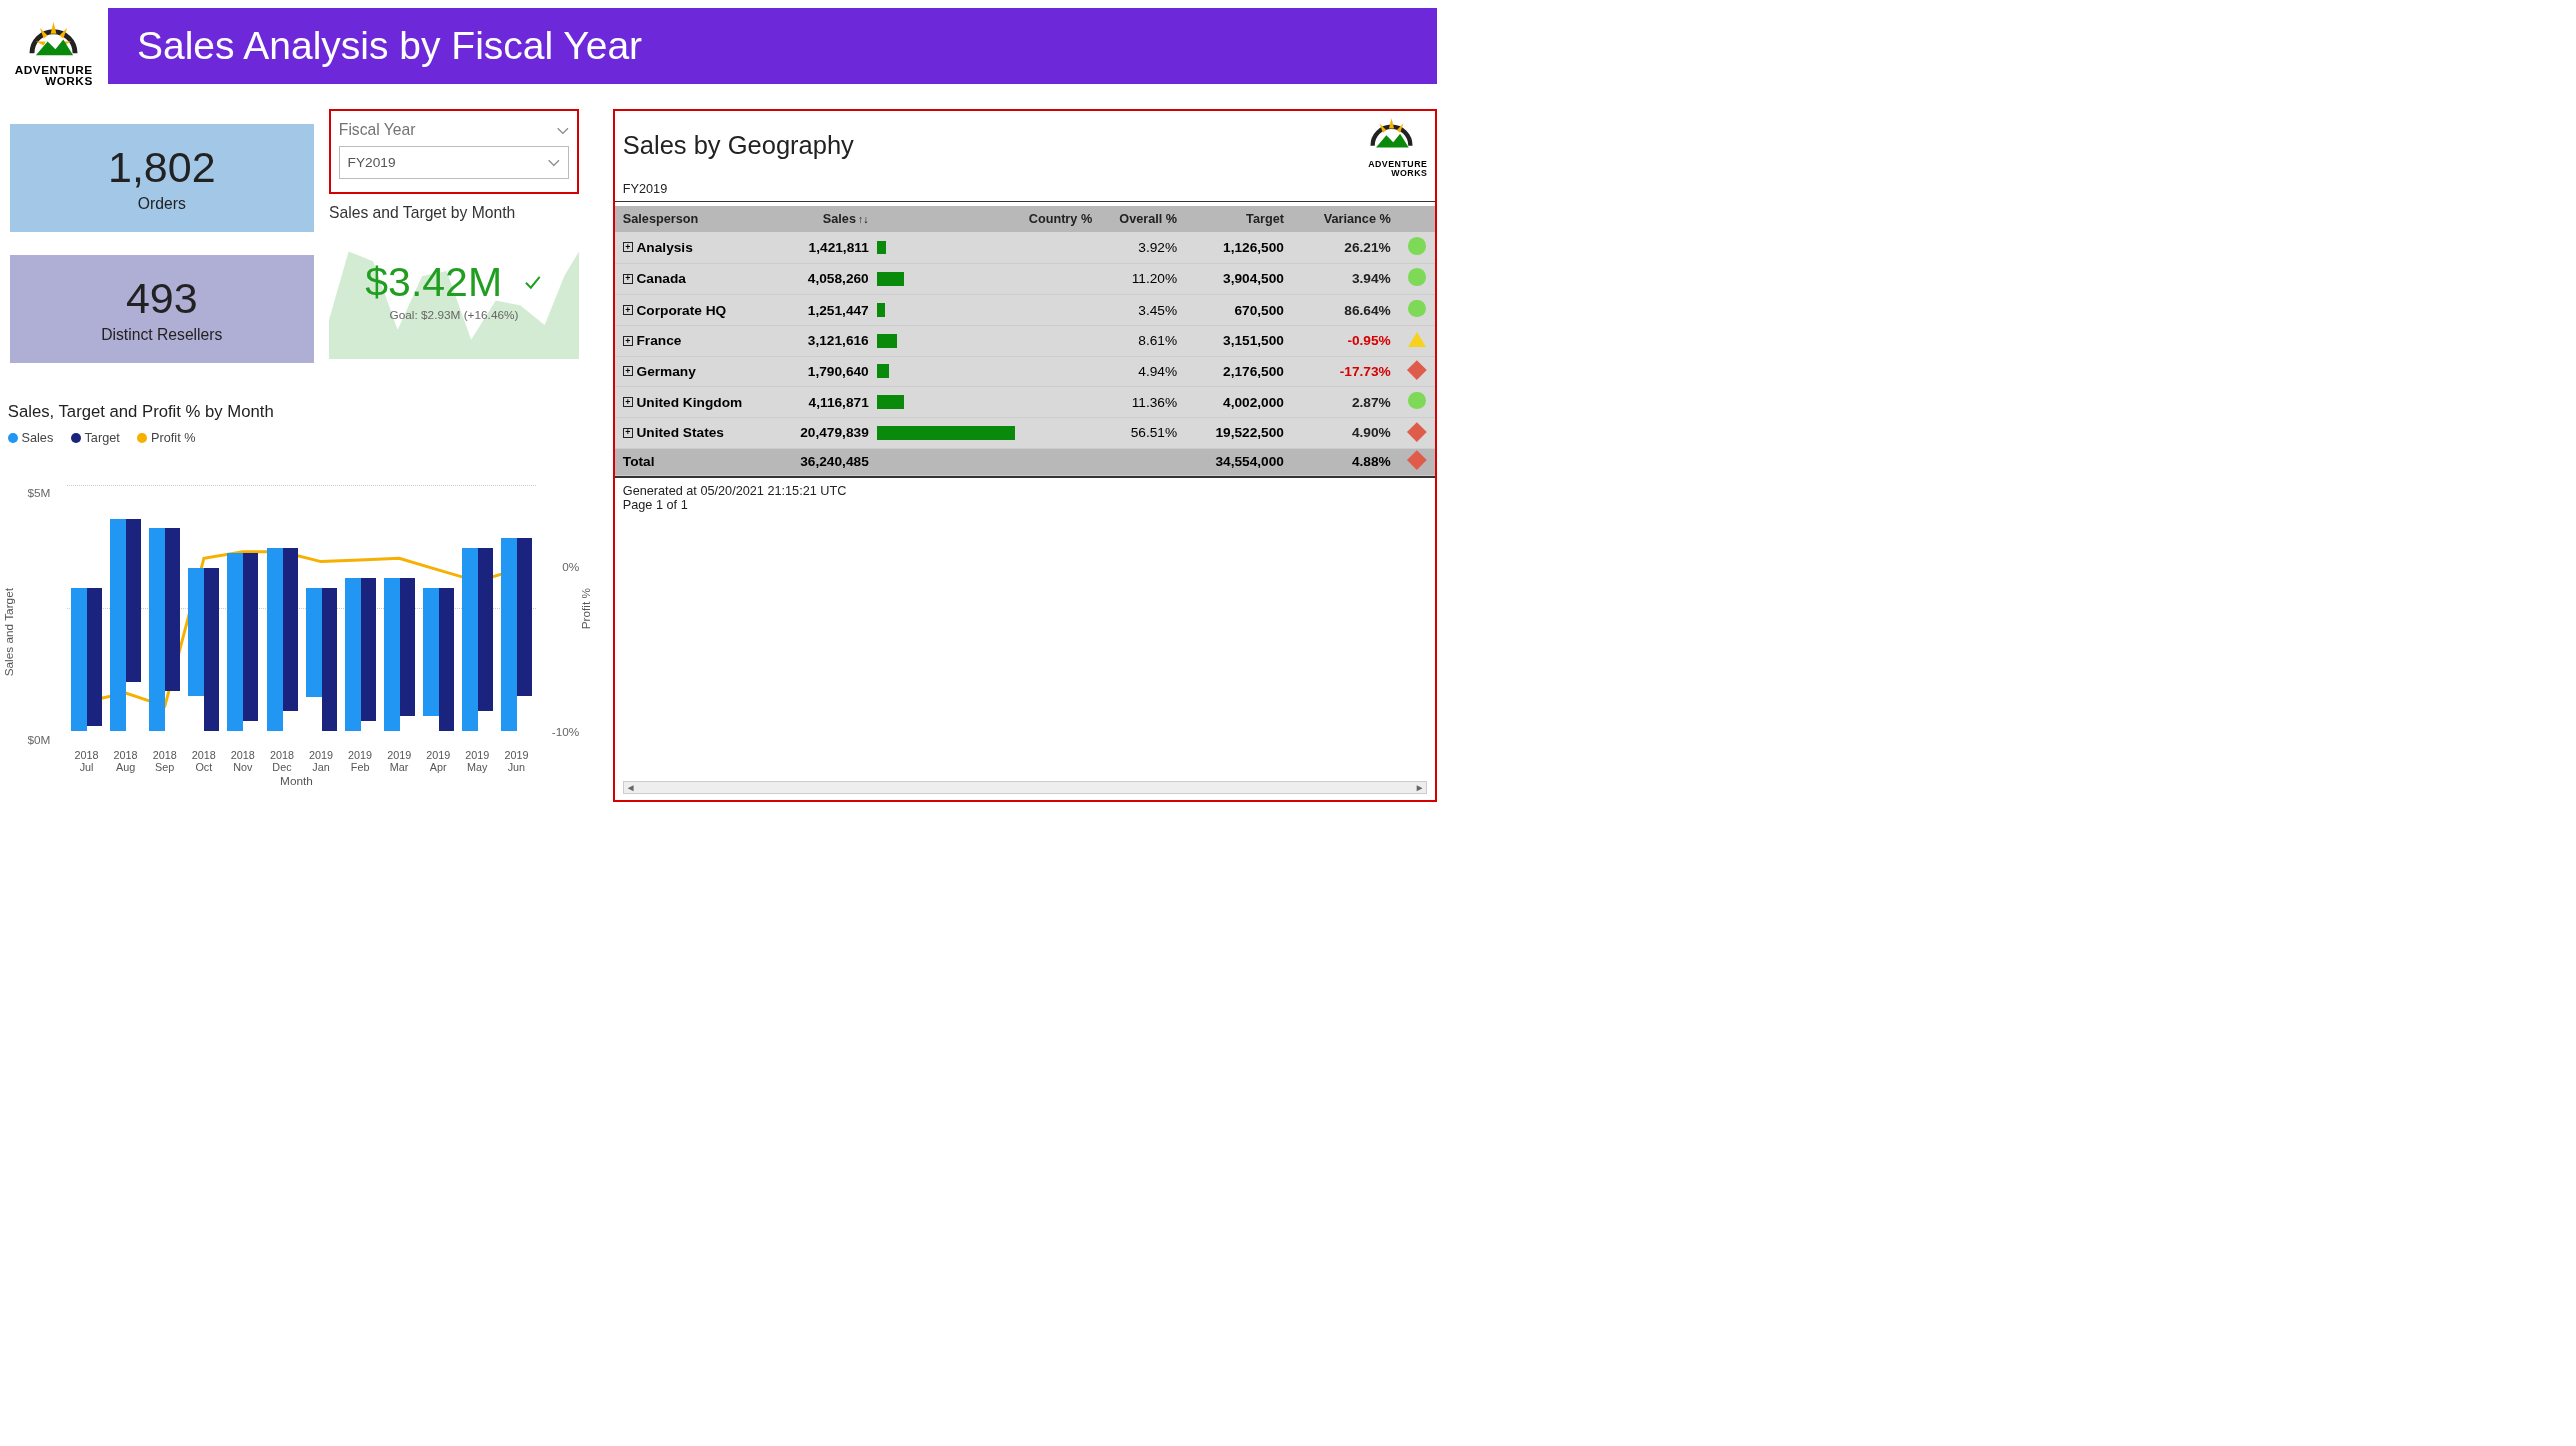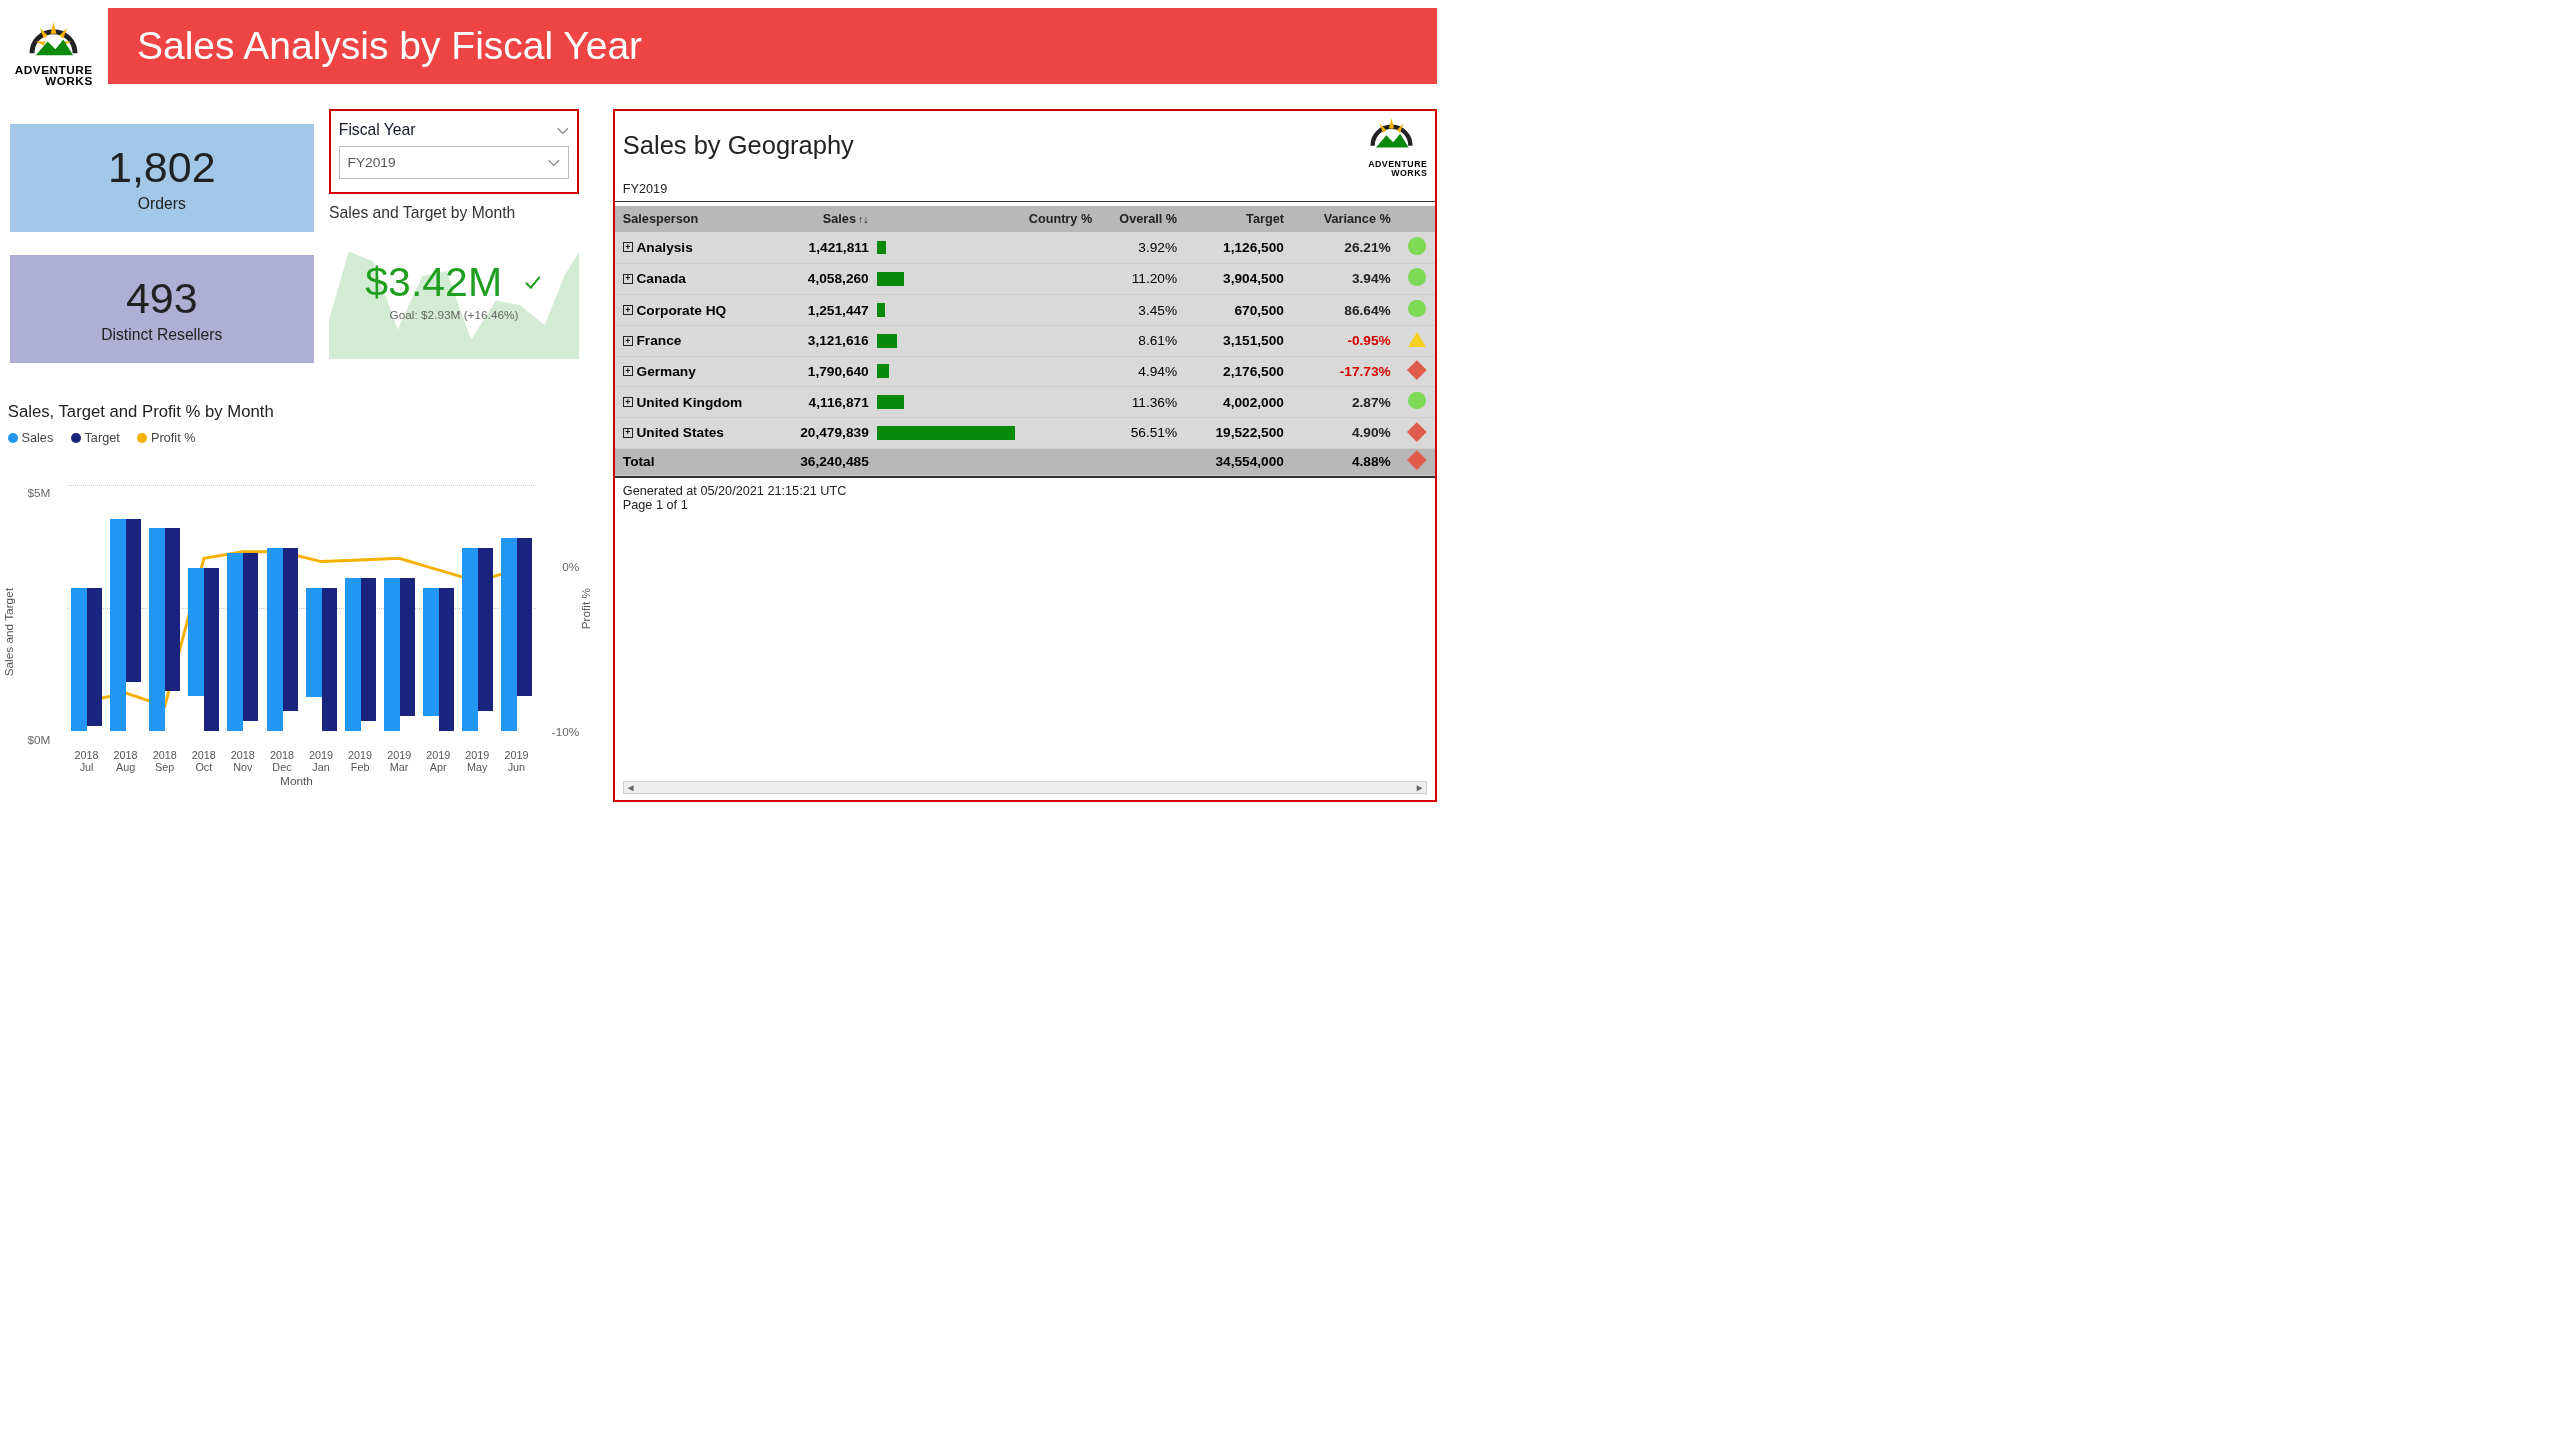--- a/index.html
+++ b/index.html
@@ -1,34 +1,34 @@
 <!DOCTYPE html>
 <html><head>
 <meta charset="utf-8">
 <style>
   * { box-sizing: border-box; margin: 0; padding: 0; font-family: "Segoe UI", Arial, sans-serif; }
   body { background: #fff; width: 1447px; height: 812px; overflow: hidden; position: relative; }
   .main { width: 1447px; height: 812px; position: relative; }
 
   
-  .header-banner { position: absolute; left: 108px; top: 7.8px; right: 9.8px; height: 76px; background: #ef4444; display: flex; align-items: center; padding-left: 29px; }
+  .header-banner { position: absolute; left: 108px; top: 7.8px; right: 9.8px; height: 76px; background: #6d28d9; display: flex; align-items: center; padding-left: 29px; }
   .header-title { color: #fff; font-size: 39px; font-weight: 300; }
   .logo { position: absolute; top: 7.8px; left: 9.8px; width: 88px; height: 88px; display:flex; flex-direction:column; align-items:center; justify-content:center; }
   .logo-text { font-family: Arial, sans-serif; font-weight: 900; font-size: 11.8px; letter-spacing: 0.5px; text-align: right; line-height: 1; }
 
   
   .kpi-orders { position:absolute; top:124px; left:9.8px; width:304px; height:108px; background:#a3c8e7; display:flex; flex-direction:column; align-items:center; justify-content:center; }
   .kpi-resellers { position:absolute; top:255px; left:9.8px; width:304px; height:108px; background:#afaed4; display:flex; flex-direction:column; align-items:center; justify-content:center; }
   .kpi-value { font-size: 43px; font-weight: 400; color:#222; }
   .kpi-label { font-size: 15.7px; color:#222; margin-top:3.9px; }
 
   
   .slicer { position:absolute; top:109px; left:329px; width:250px; height:85px; border:2px solid #d60000; padding:3.9px 7.8px; }
   .slicer-title-row { display:flex; align-items:center; justify-content:space-between; height:31px; }
-  .slicer-title { font-size:15.7px; color:#0f172a; }
+  .slicer-title { font-size:15.7px; color:#737373; }
   .chev { width:13.7px; height:13.7px; color:#888; }
   .slicer-select { border:1px solid #bbb; height:33px; display:flex; align-items:center; justify-content:space-between; padding:0 7.8px; font-size:13.7px; color:#555; }
 
   
   .kpi-sales { position:absolute; top:204px; left:329px; width:250px; height:167px; }
   .kpi-sales-title { font-size:15.7px; color:#333; }
   .kpi-sales-body { position:relative; height:137px; display:flex; flex-direction:column; align-items:center; justify-content:center; }
   .kpi-sales-value { font-size:41px; color:#1f9e1f; z-index:2; display:flex; align-items:center; gap:21px; }
   .kpi-sales-goal { font-size:11.8px; color:#666; margin-top:2px; z-index:2; }
   .kpi-sales-bg { position:absolute; inset:0; z-index:1; opacity:.5; }

